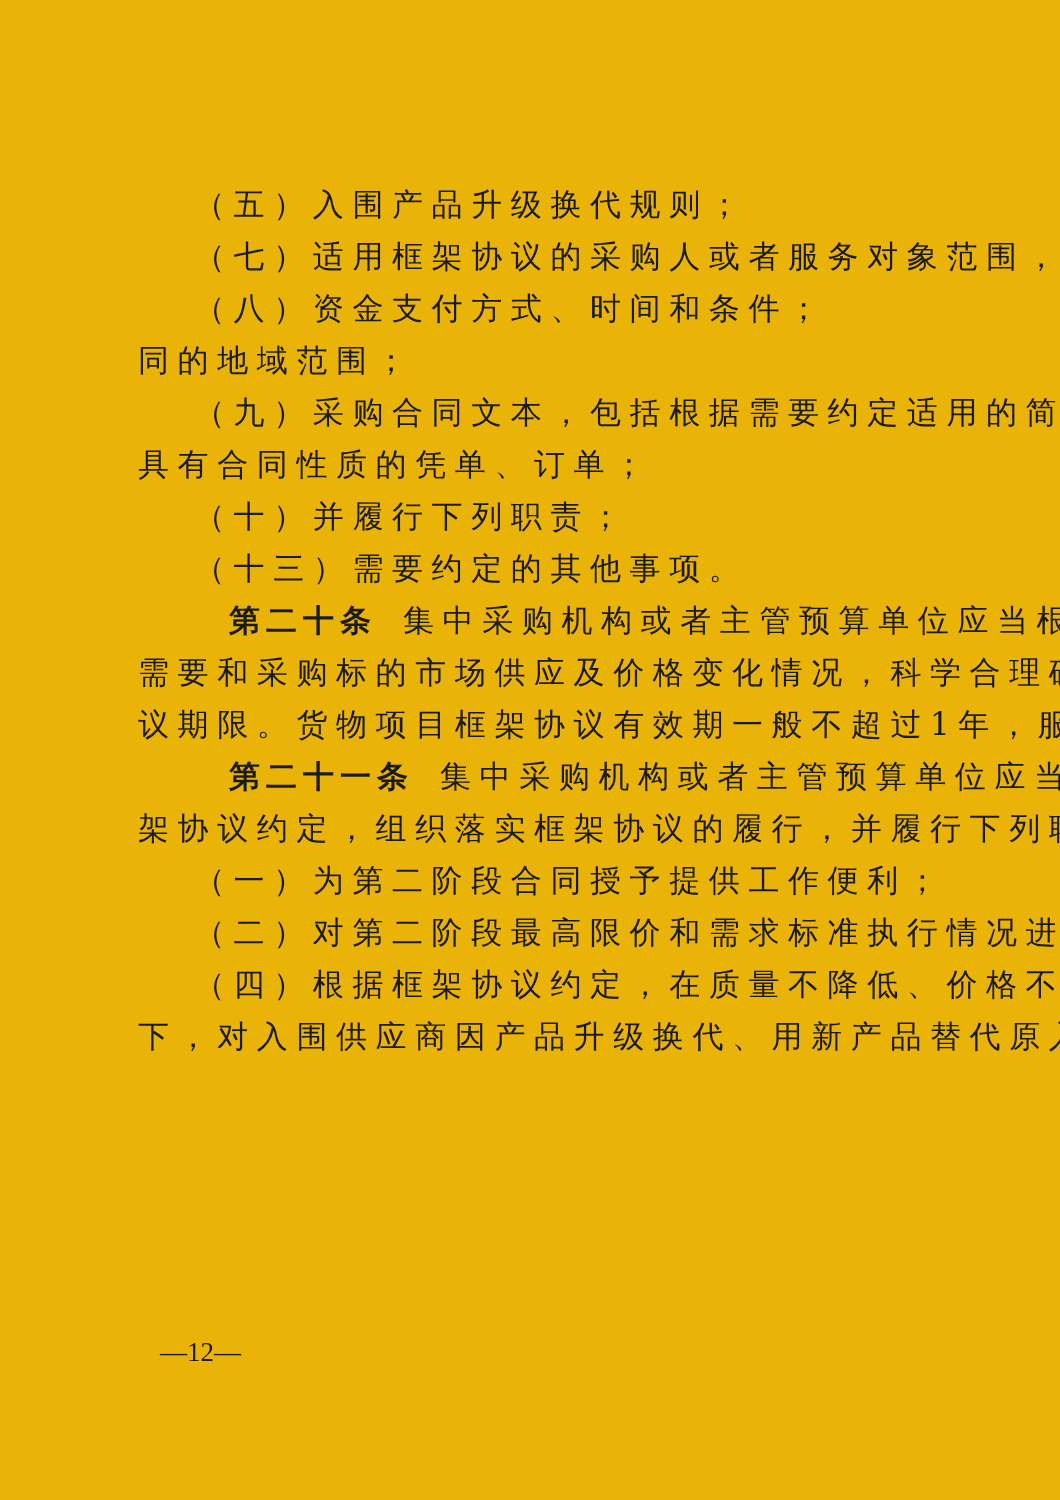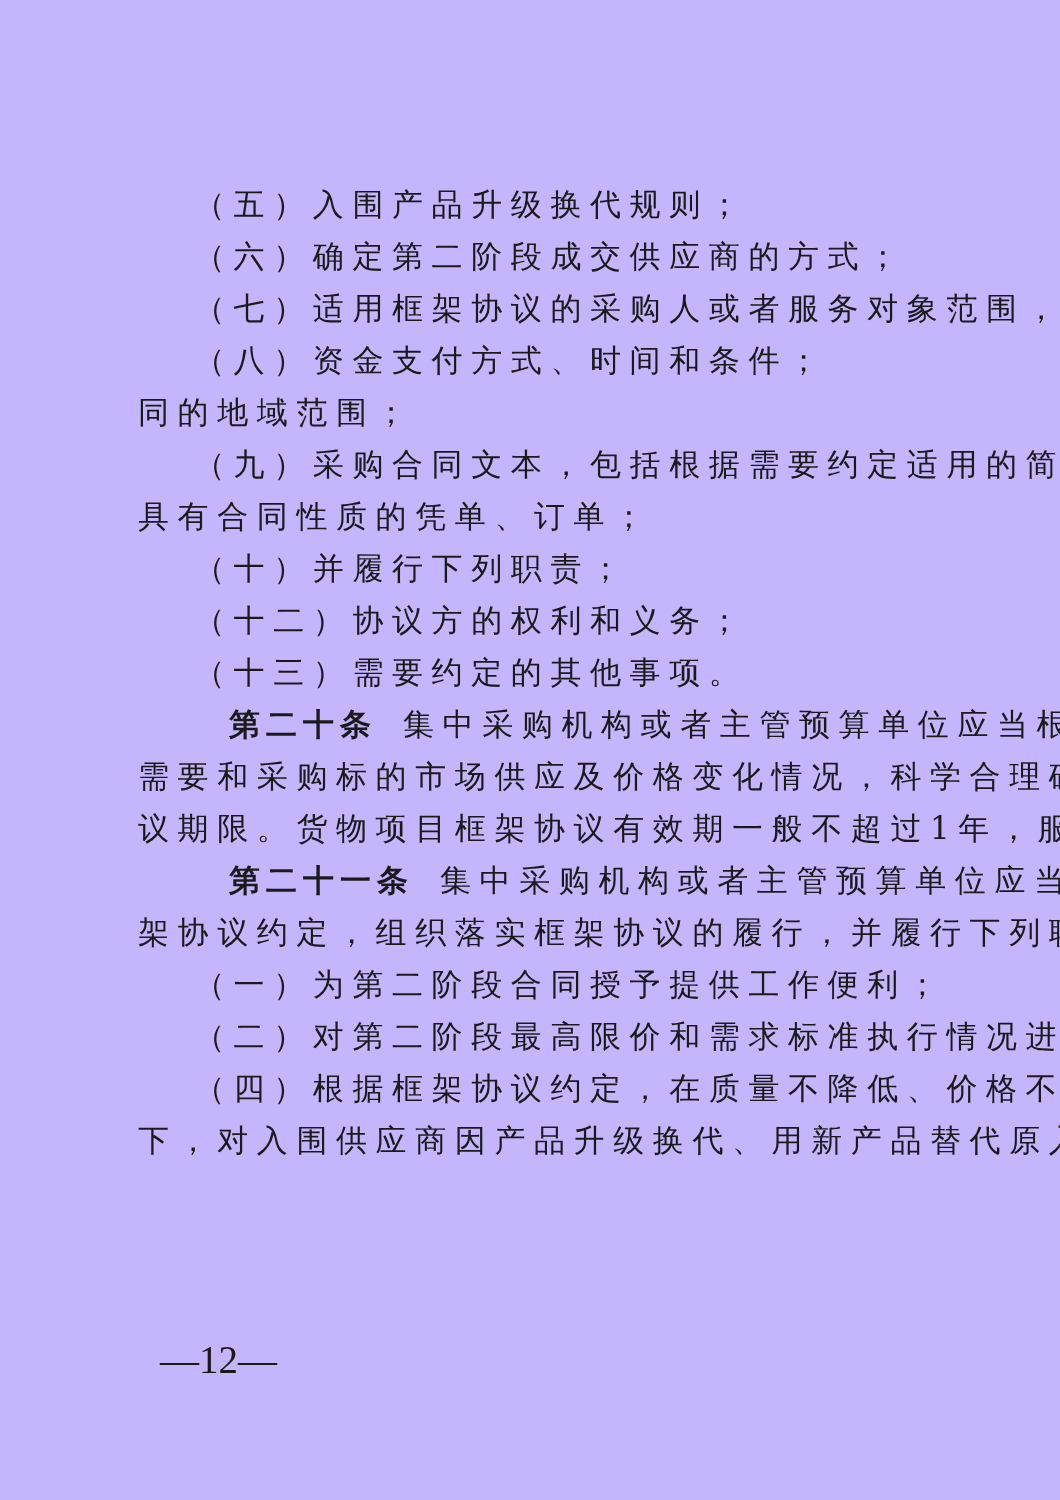--- a/index.html
+++ b/index.html
@@ -1,47 +1,45 @@
 <!DOCTYPE html>
 <html><head>
 <meta charset="utf-8">
 <style>
   html, body { margin: 0; padding: 0; background: #ffffff; }
   body { width: 1060px; height: 1500px; position: relative; overflow: hidden; }
-  .page { position: absolute; left: 0; top: 0; width: 1060px; height: 1500px; background: #c4b5fd; }
+  .page { position: absolute; left: 0; top: 0; width: 1060px; height: 1500px; background: #eab308; }
   .content { position: absolute; left: 138px; top: 178px; width: 786px; }
   .line {
     height: 52px; line-height: 52px;
     font-family: "DejaVu Serif", "Liberation Serif", serif;
     font-size: 31px; color: #1a1a1a;
     white-space: nowrap; letter-spacing: 8.6px;
   }
   .indent { padding-left: 56px; }
   .bold { font-family: "DejaVu Sans", "Liberation Sans", sans-serif; font-weight: bold; letter-spacing: 6px; margin-left: 35px; }
   .article-head { margin-right: 26px; }
   .page-number {
     position: absolute; left: 160px; top: 1337px;
     font-family: "Liberation Serif", "DejaVu Serif", serif;
-    font-size: 39px; color: #1a1a1a; letter-spacing: 0px;
+    font-size: 27px; color: #1a1a1a; letter-spacing: 0px;
   }
 </style>
 </head>
 <body>
 
 <div class="page">
   <div class="content">
     <div class="line indent">（五）入围产品升级换代规则；</div>
-    <div class="line indent">（六）确定第二阶段成交供应商的方式；</div>
     <div class="line indent">（七）适用框架协议的采购人或者服务对象范围，以及履行合</div>
     <div class="line indent">（八）资金支付方式、时间和条件；</div>
     <div class="line">同的地域范围；</div>
     <div class="line indent">（九）采购合同文本，包括根据需要约定适用的简式合同或者</div>
     <div class="line">具有合同性质的凭单、订单；</div>
     <div class="line indent">（十）并履行下列职责；</div>
-    <div class="line indent">（十二）协议方的权利和义务；</div>
     <div class="line indent">（十三）需要约定的其他事项。</div>
 
     <div class="line indent"><span class="bold article-head">第二十条</span><span>集中采购机构或者主管预算单位应当根据工作</span></div>
     <div class="line">需要和采购标的市场供应及价格变化情况，科学合理确定框架协</div>
     <div class="line">议期限。货物项目框架协议有效期一般不超过1年，服务项目框</div>
 
     <div class="line indent"><span class="bold article-head">第二十一条</span><span>集中采购机构或者主管预算单位应当根据框</span></div>
     <div class="line">架协议约定，组织落实框架协议的履行，并履行下列职责：</div>
     <div class="line indent">（一）为第二阶段合同授予提供工作便利；</div>
     <div class="line indent">（二）对第二阶段最高限价和需求标准执行情况进行管理；</div>

